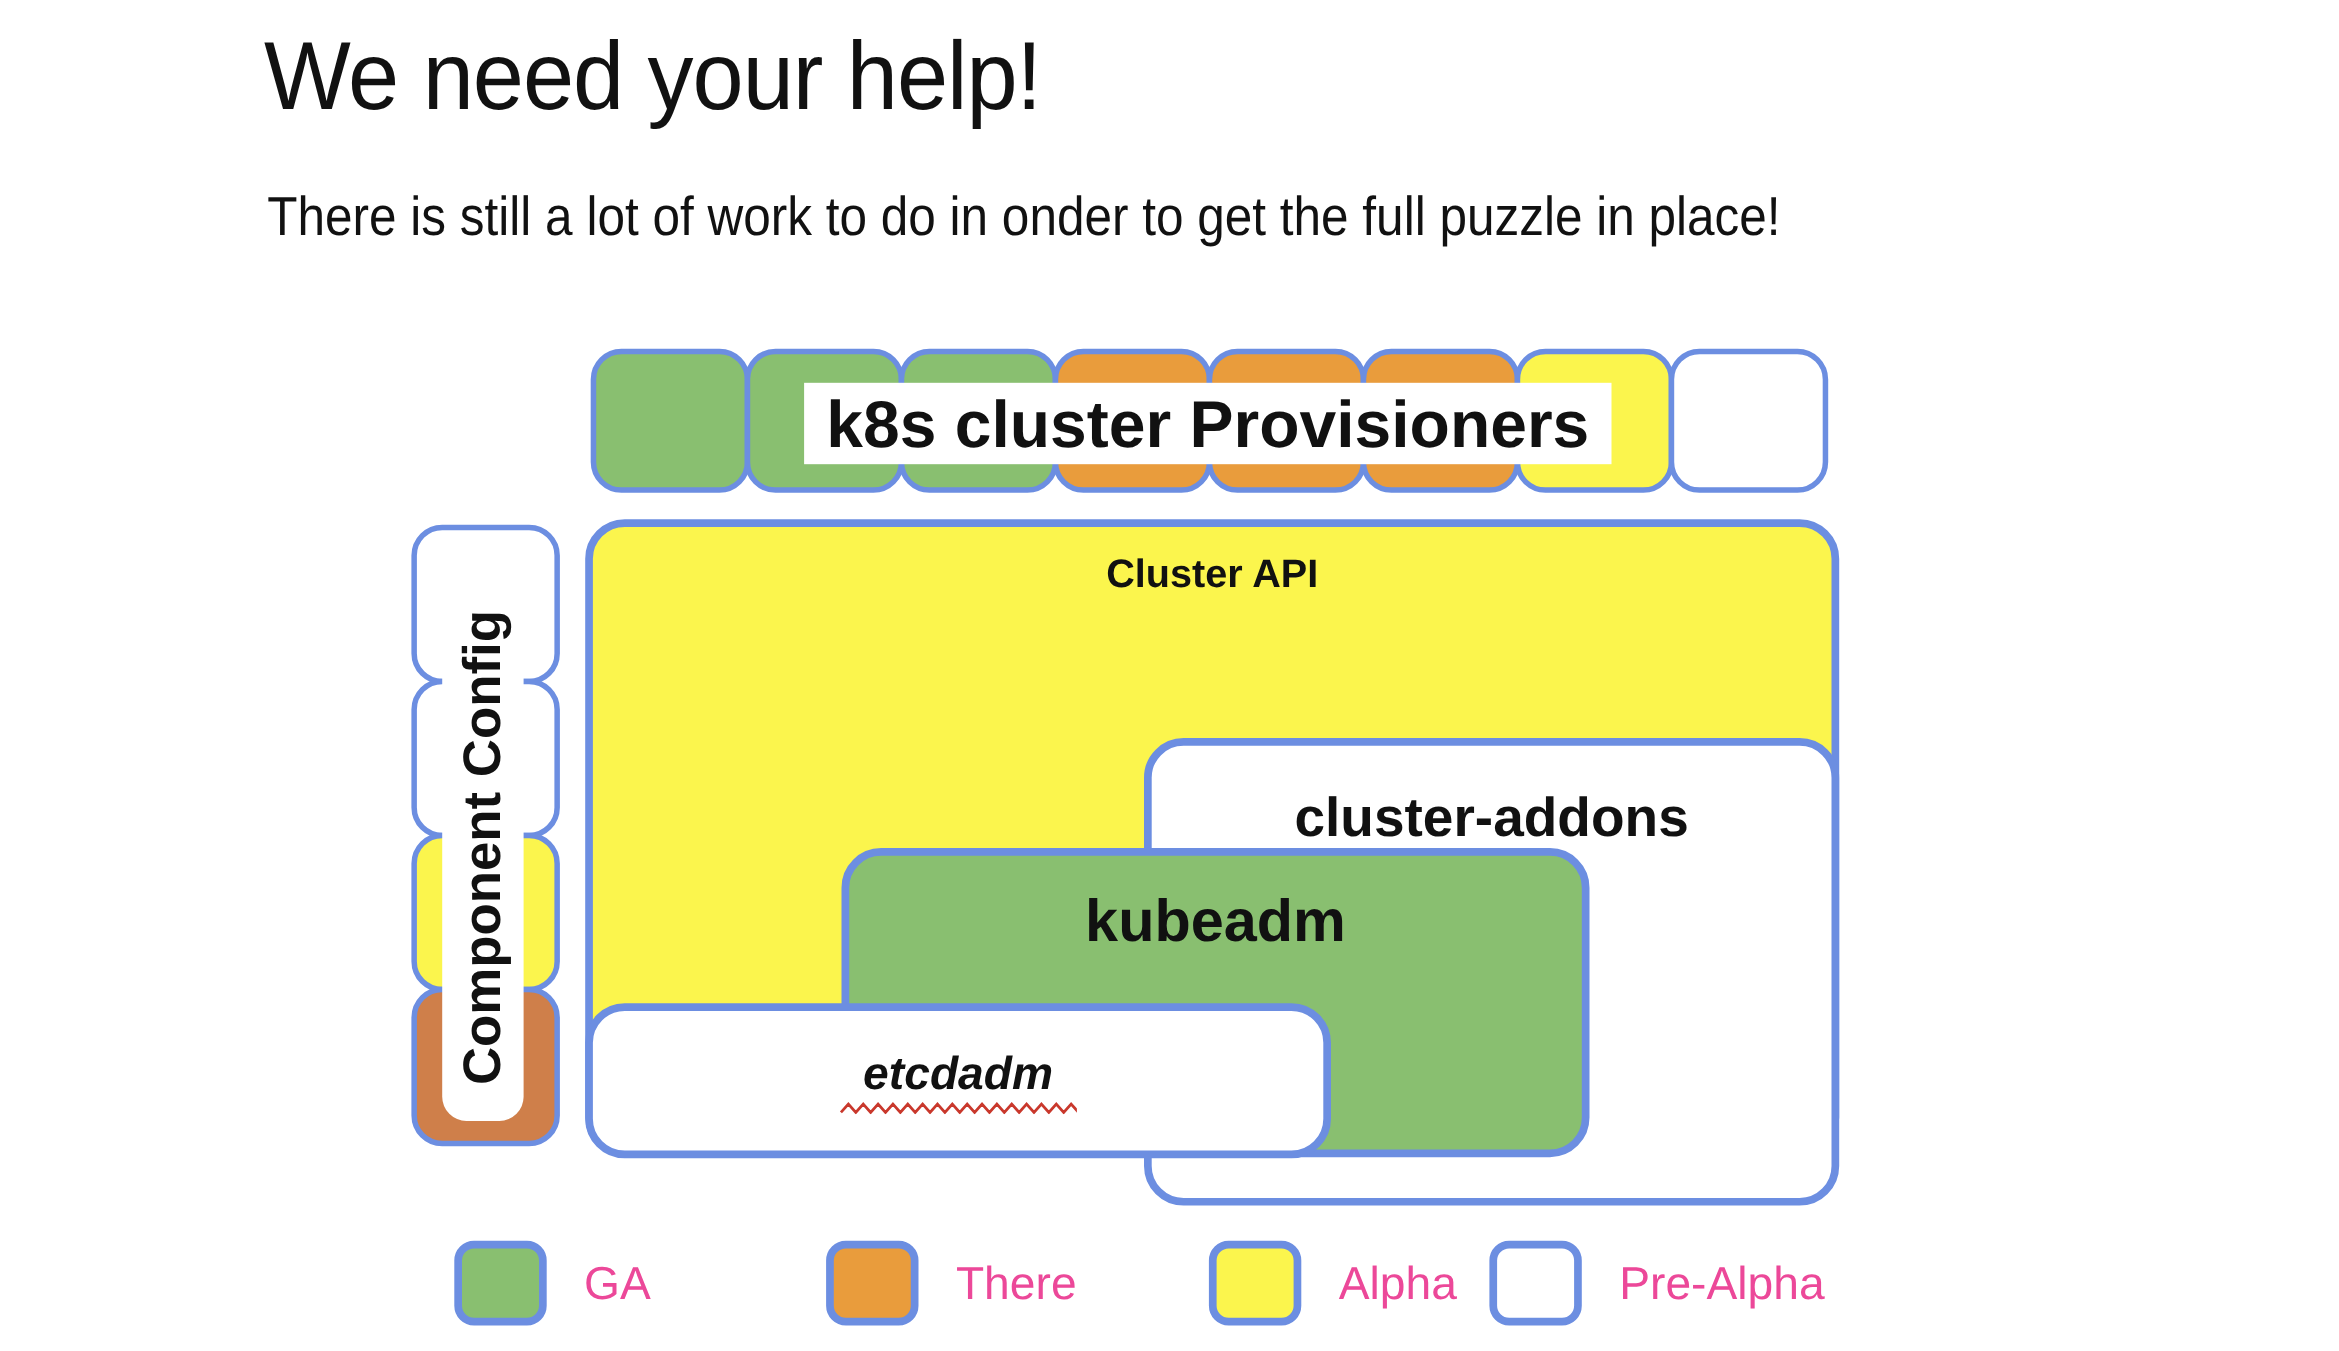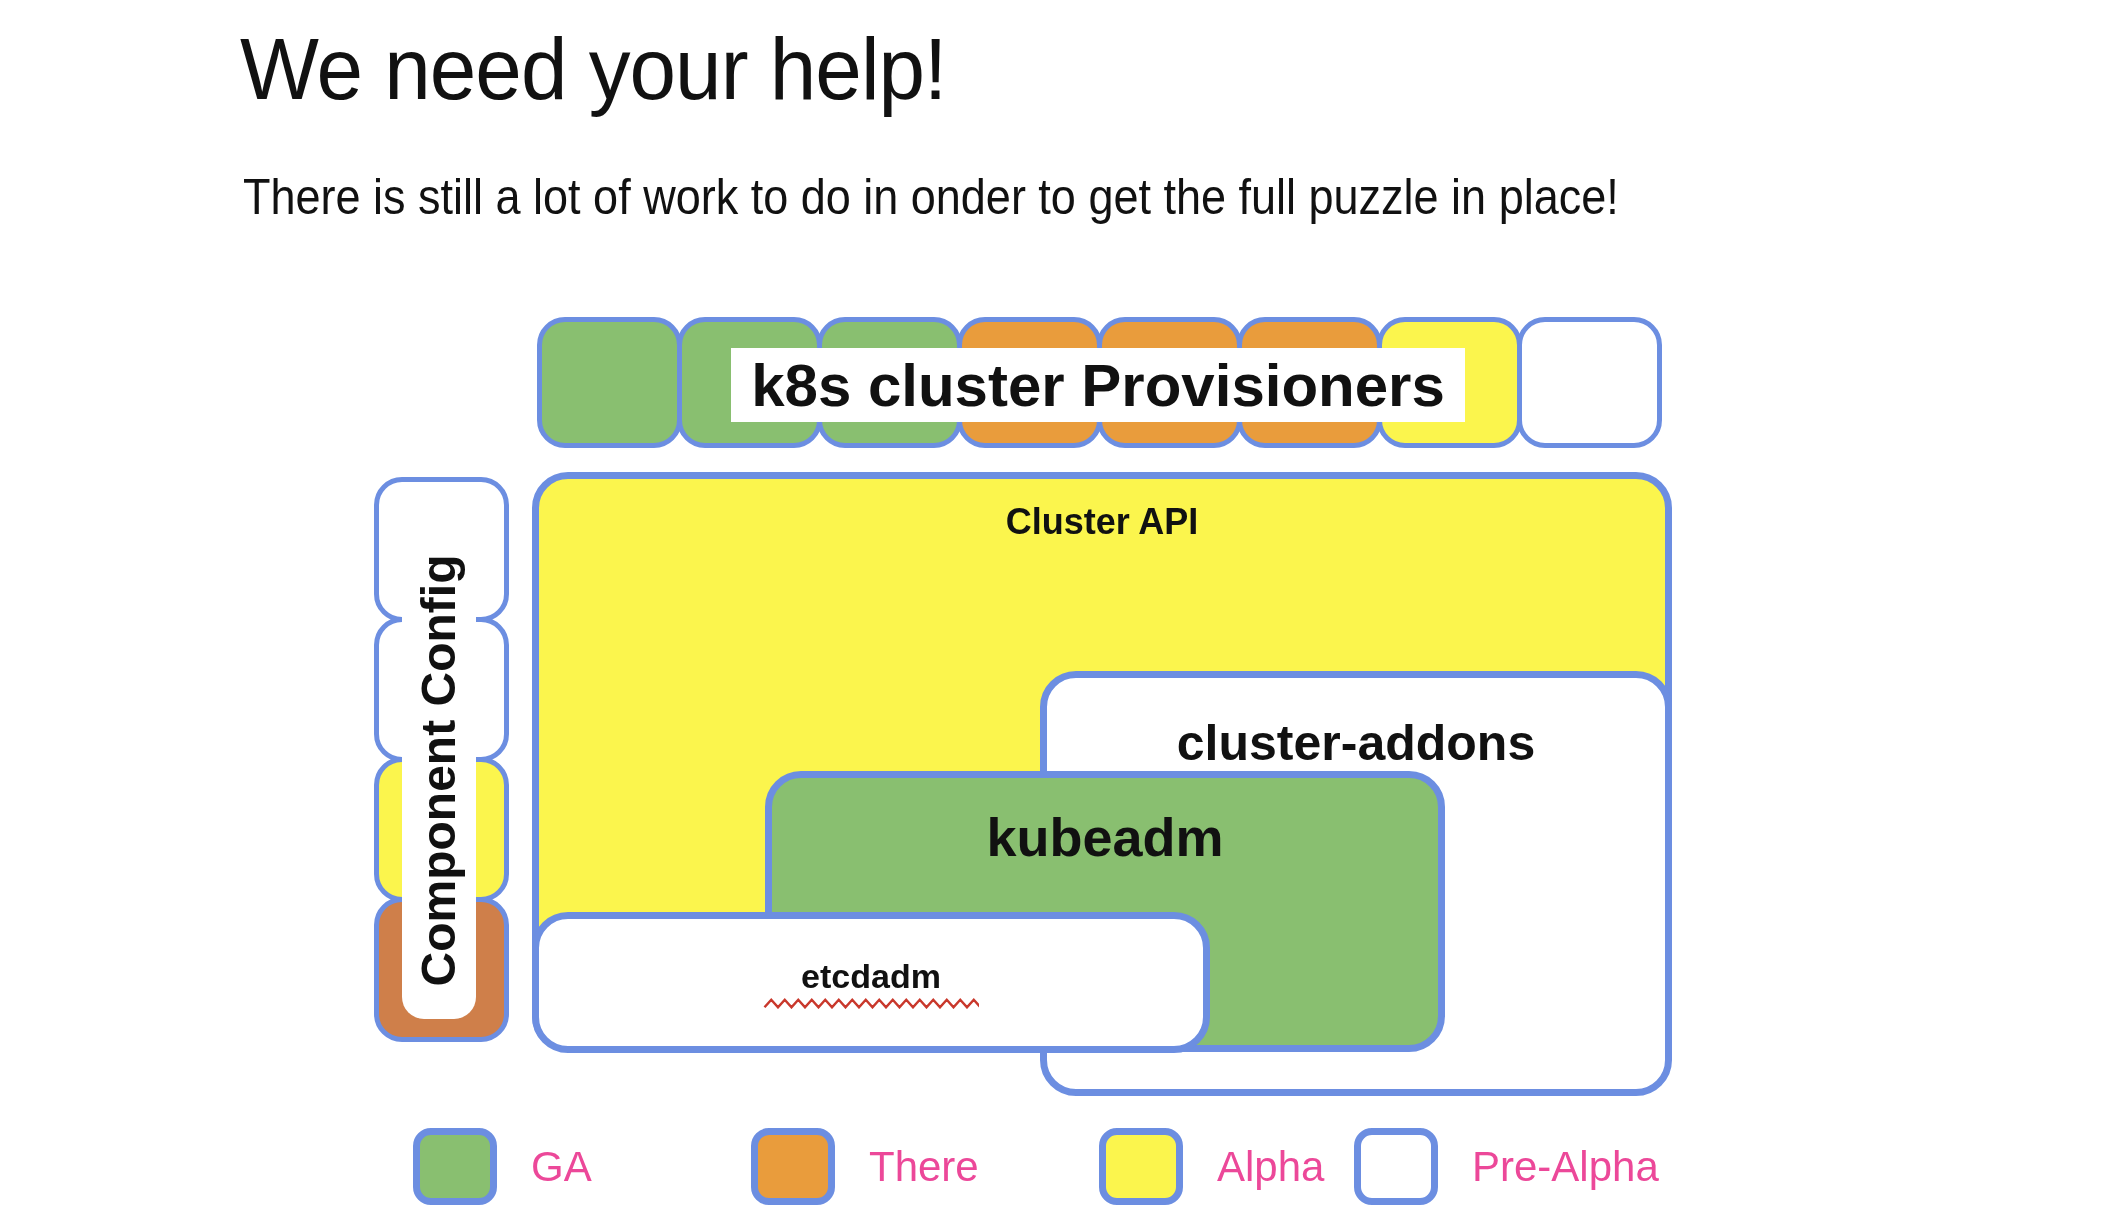--- a/index.html
+++ b/index.html
@@ -55,21 +55,21 @@
     display:flex;flex-direction:column;align-items:center;
   }
   .box-label{font-weight:700;white-space:nowrap;}
   .box-cluster-api{left:532px;top:472px;width:1140px;height:580px;z-index:1;padding-top:22px;}
   .box-cluster-api .box-label{font-size:36px;}
   .box-cluster-addons{left:1040px;top:627px;width:632px;height:425px;z-index:2;padding-top:36px;margin-top:44px;}
   .box-cluster-addons .box-label{font-size:50px;}
   .box-kubeadm{left:765px;top:771px;width:680px;height:281px;z-index:3;padding-top:28px;}
   .box-kubeadm .box-label{font-size:54px;}
   .box-etcdadm{left:532px;top:912px;width:678px;height:141px;z-index:4;justify-content:center;}
-  .box-etcdadm .box-label{font-size:34px;}
+  .box-etcdadm .box-label{font-size:42px;font-style:italic;}
   .squiggle{display:block;margin-top:1px;}
   
   .legend{position:absolute;left:0;top:1128px;width:2126px;height:80px;}
   .legend-item{position:absolute;top:0;display:flex;align-items:center;}
   .legend-item:nth-child(1){left:413px;}
   .legend-item:nth-child(2){left:751px;}
   .legend-item:nth-child(3){left:1099px;}
   .legend-item:nth-child(4){left:1354px;}
   .legend-swatch{width:84px;height:77px;border-width:7px;border-radius:18px;}
   .legend-label{margin-left:34px;font-size:42px;font-weight:400;color:#ec4899;}

